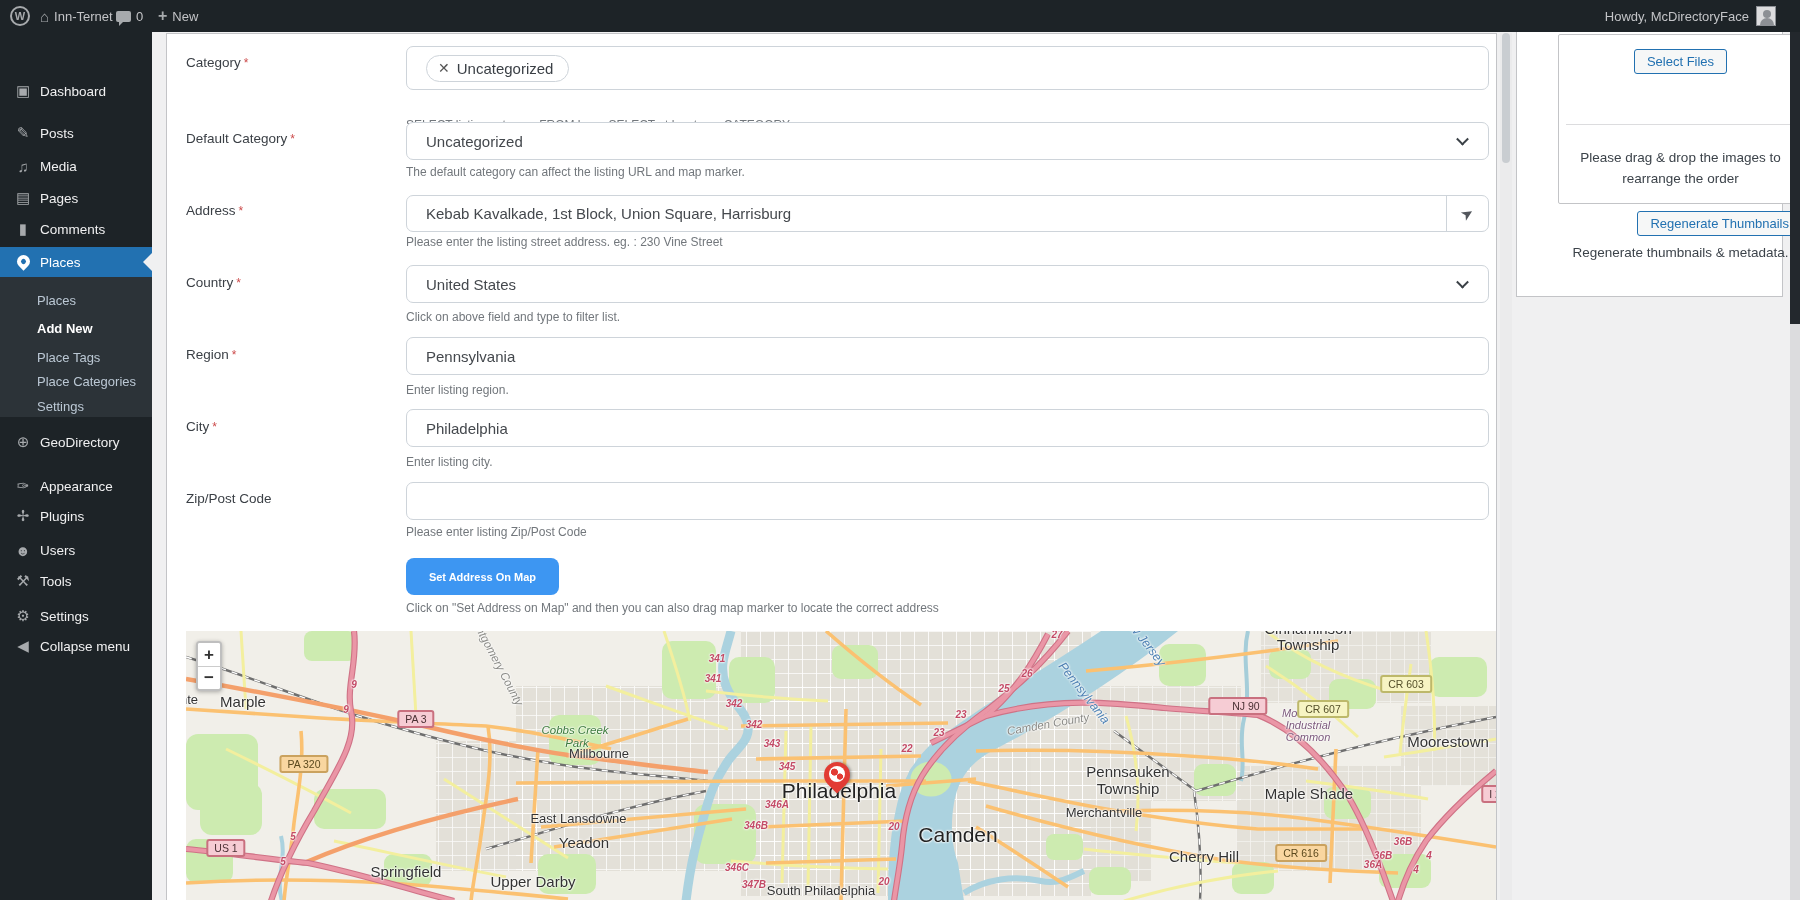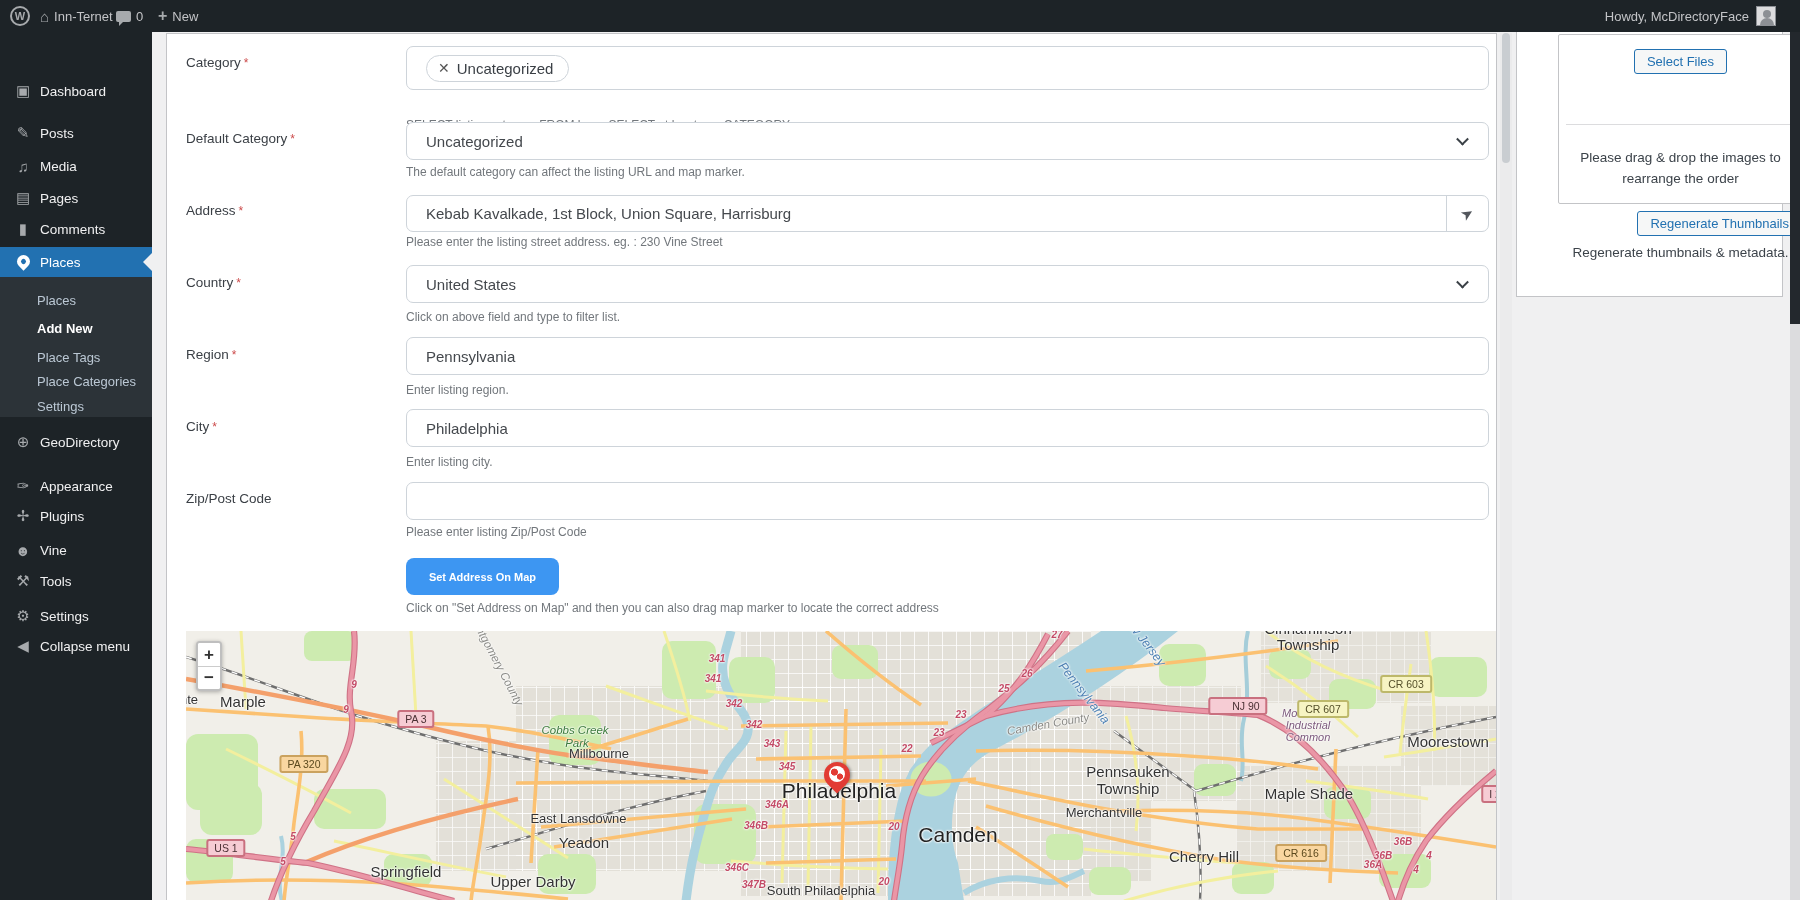--- a/index.html
+++ b/index.html
@@ -153,21 +153,21 @@
         <div class="menu-item" style="top: 439px;">
           <span class="mi-icon">✑</span>
           <span>Appearance</span>
         </div>
         <div class="menu-item" style="top: 469px;">
           <span class="mi-icon">✢</span>
           <span>Plugins</span>
         </div>
         <div class="menu-item" style="top: 503px;">
           <span class="mi-icon">☻</span>
-          <span>Vine</span>
+          <span>Users</span>
         </div>
         <div class="menu-item" style="top: 534px;">
           <span class="mi-icon">⚒</span>
           <span>Tools</span>
         </div>
         <div class="menu-item" style="top: 569px;">
           <span class="mi-icon">⚙</span>
           <span>Settings</span>
         </div>
         <div class="menu-item" style="top: 599px;">

